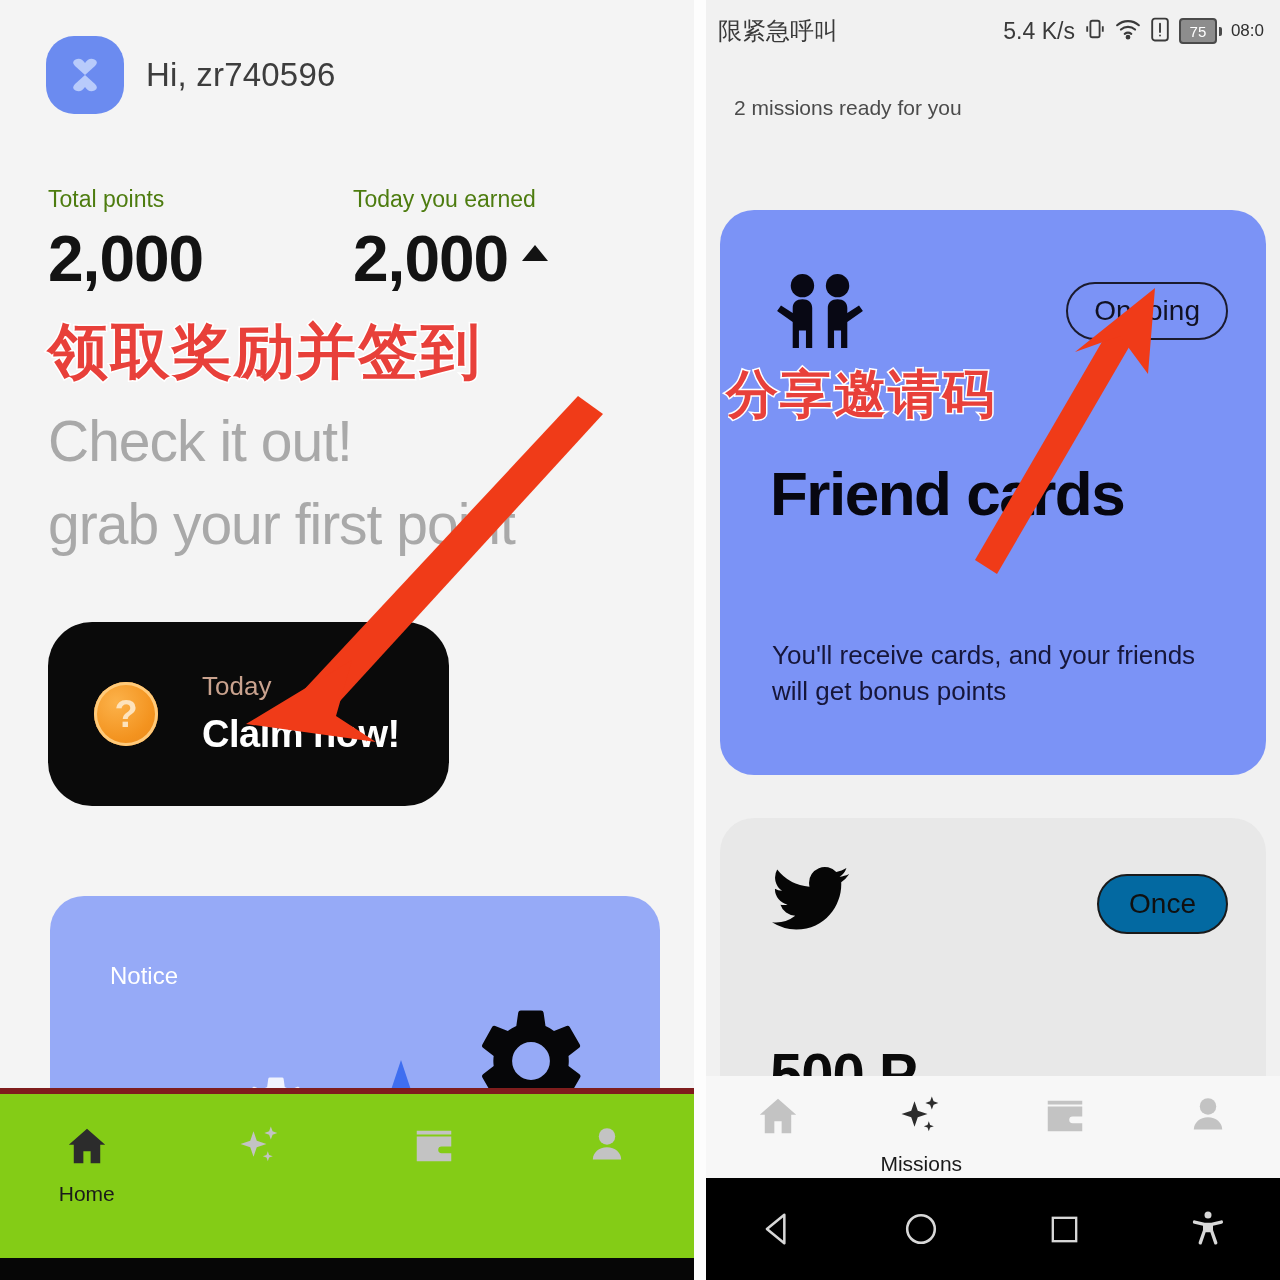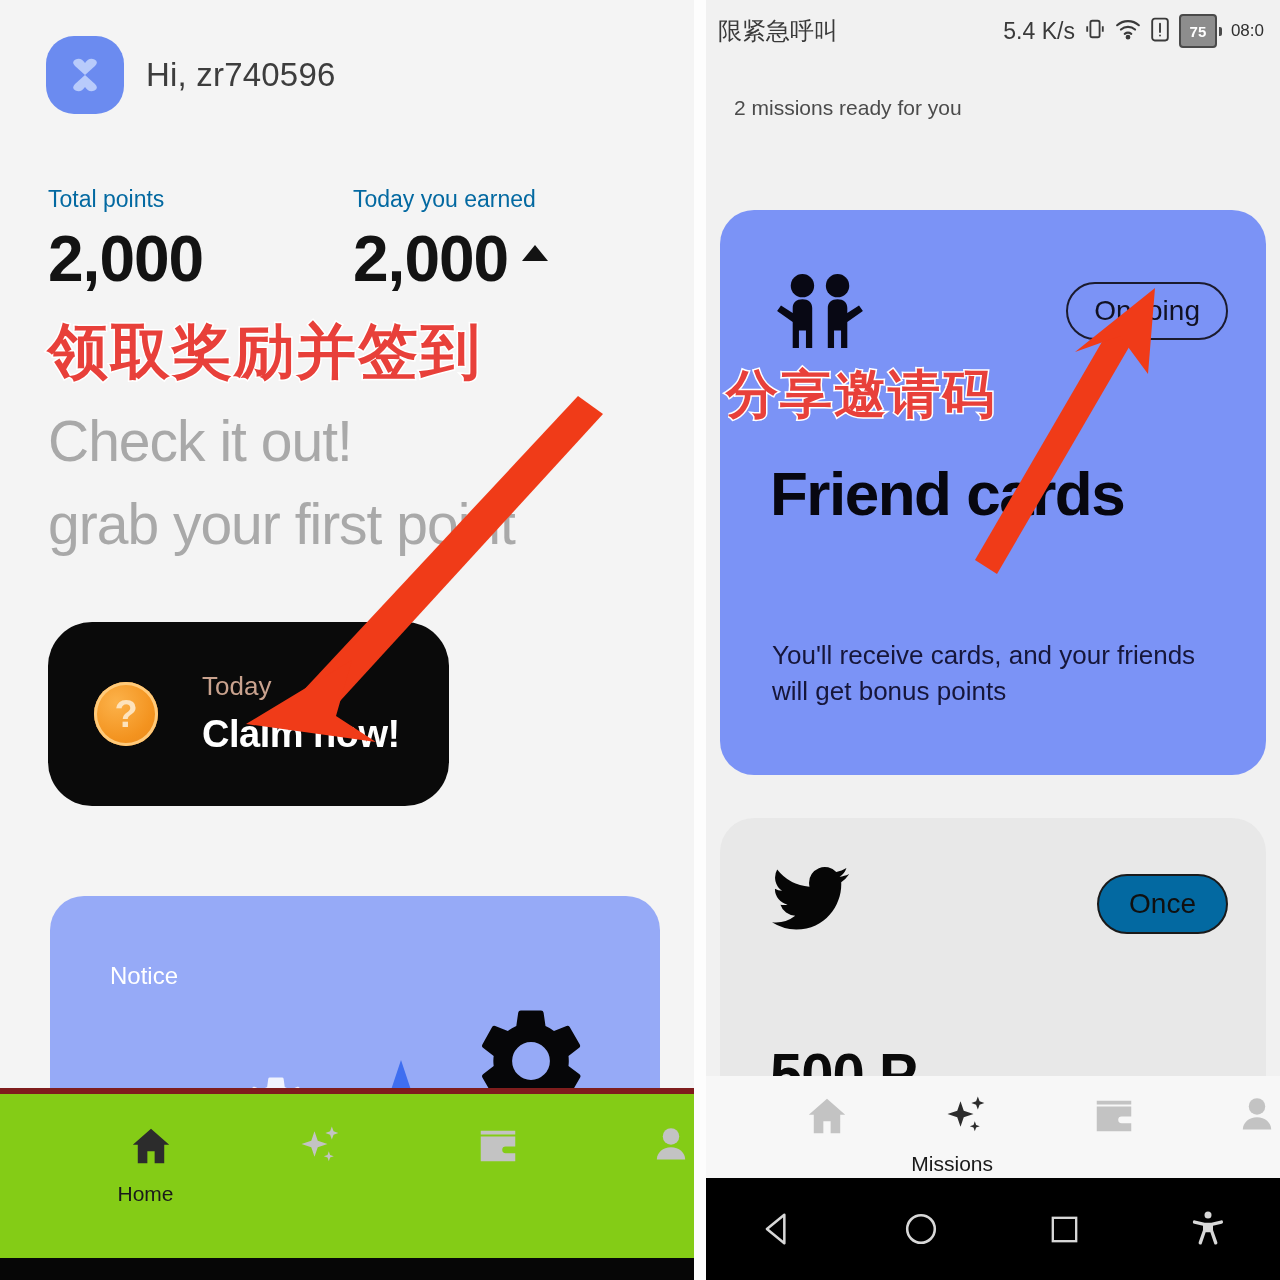--- a/index.html
+++ b/index.html
@@ -24,21 +24,21 @@
   }
   .avatar {
     width: 78px; height: 78px; border-radius: 28px;
     background: #6b8bf0; display: flex; align-items: center; justify-content: center;
     flex: 0 0 auto;
   }
   .greeting { font-size: 33px; color: #3d3d3d; letter-spacing: .2px; white-space: nowrap; }
 
   .stats { position: absolute; left: 48px; top: 186px; width: 600px; }
   .stats-labels { display: flex; }
-  .stat-label { font-size: 23px; color: #0369a1; }
+  .stat-label { font-size: 23px; color: #4d7c0f; }
   .stat-label.l1 { width: 305px; }
   .stats-values { display: flex; align-items: flex-start; margin-top: 14px; }
   .stat-value { font-size: 64px; font-weight: bold; color: #131313; letter-spacing: -1px; line-height: 1; }
   .stat-value.v1 { width: 305px; }
   .caret-up {
     width: 0; height: 0; margin-left: 14px; margin-top: 18px;
     border-left: 13px solid transparent; border-right: 13px solid transparent;
     border-bottom: 16px solid #131313;
   }
 
@@ -83,21 +83,21 @@
     background: #dde4fb; border-radius: 4px;
   }
   .gear-big { position: absolute; left: 418px; top: 102px; color: #060608; }
 
   
   .bottomnav {
     position: absolute; left: 0; bottom: 0; width: 100%; height: 192px;
     background: #84cc16; display: flex; align-items: flex-start; padding-top: 26px;
     border-top: 6px solid #7f1d1d;
   }
-  .nav-item { flex: 1; display: flex; flex-direction: column; align-items: flex-end; gap: 10px; }
+  .nav-item { flex: 1; display: flex; flex-direction: column; align-items: center; gap: 10px; }
   .nav-label { font-size: 21px; color: #1a1a1a; }
   .nav-ico { display: flex; align-items: center; justify-content: center; height: 52px; }
   .nav-dim { color: #c3c3c3; }
   .nav-active { color: #2c2c2c; }
   .left-sysbar {
     position: absolute; left: 0; bottom: 0; width: 694px; height: 22px; background: #060606;
   }
 
   
   .panel-right {
@@ -108,23 +108,23 @@
     position: absolute; left: 0; top: 0; width: 100%; height: 62px;
     display: flex; align-items: center; padding: 0 16px 0 12px;
   }
   .sb-left { font-size: 24px; color: #3a3a3a; white-space: nowrap; }
   .sb-right { margin-left: auto; display: flex; align-items: center; gap: 9px; }
   .sb-speed { font-size: 23px; color: #3a3a3a; white-space: nowrap; }
   .sb-batt {
     display: flex; align-items: center; gap: 2px;
   }
   .sb-batt-body {
-    width: 38px; height: 34px; border: 2px solid #4a4a4a; border-radius: 4px;
+    width: 38px; height: 26px; border: 2px solid #4a4a4a; border-radius: 4px;
     display: flex; align-items: center; justify-content: center;
-    font-size: 15px; color: #ffffff; background: #8d8d8d; font-weight: bold;
+    font-size: 15px; color: #ffffff; background: #8d8d8d; font-weight: normal;
   }
   .sb-batt-tip { width: 3px; height: 9px; background: #4a4a4a; border-radius: 0 2px 2px 0; }
   .sb-time { font-size: 17px; color: #2f2f2f; white-space: nowrap; }
 
   .missions-head {
     position: absolute; left: 28px; top: 96px; font-size: 21px; color: #4b4b4b;
     white-space: nowrap;
   }
 
   .card-friend {

